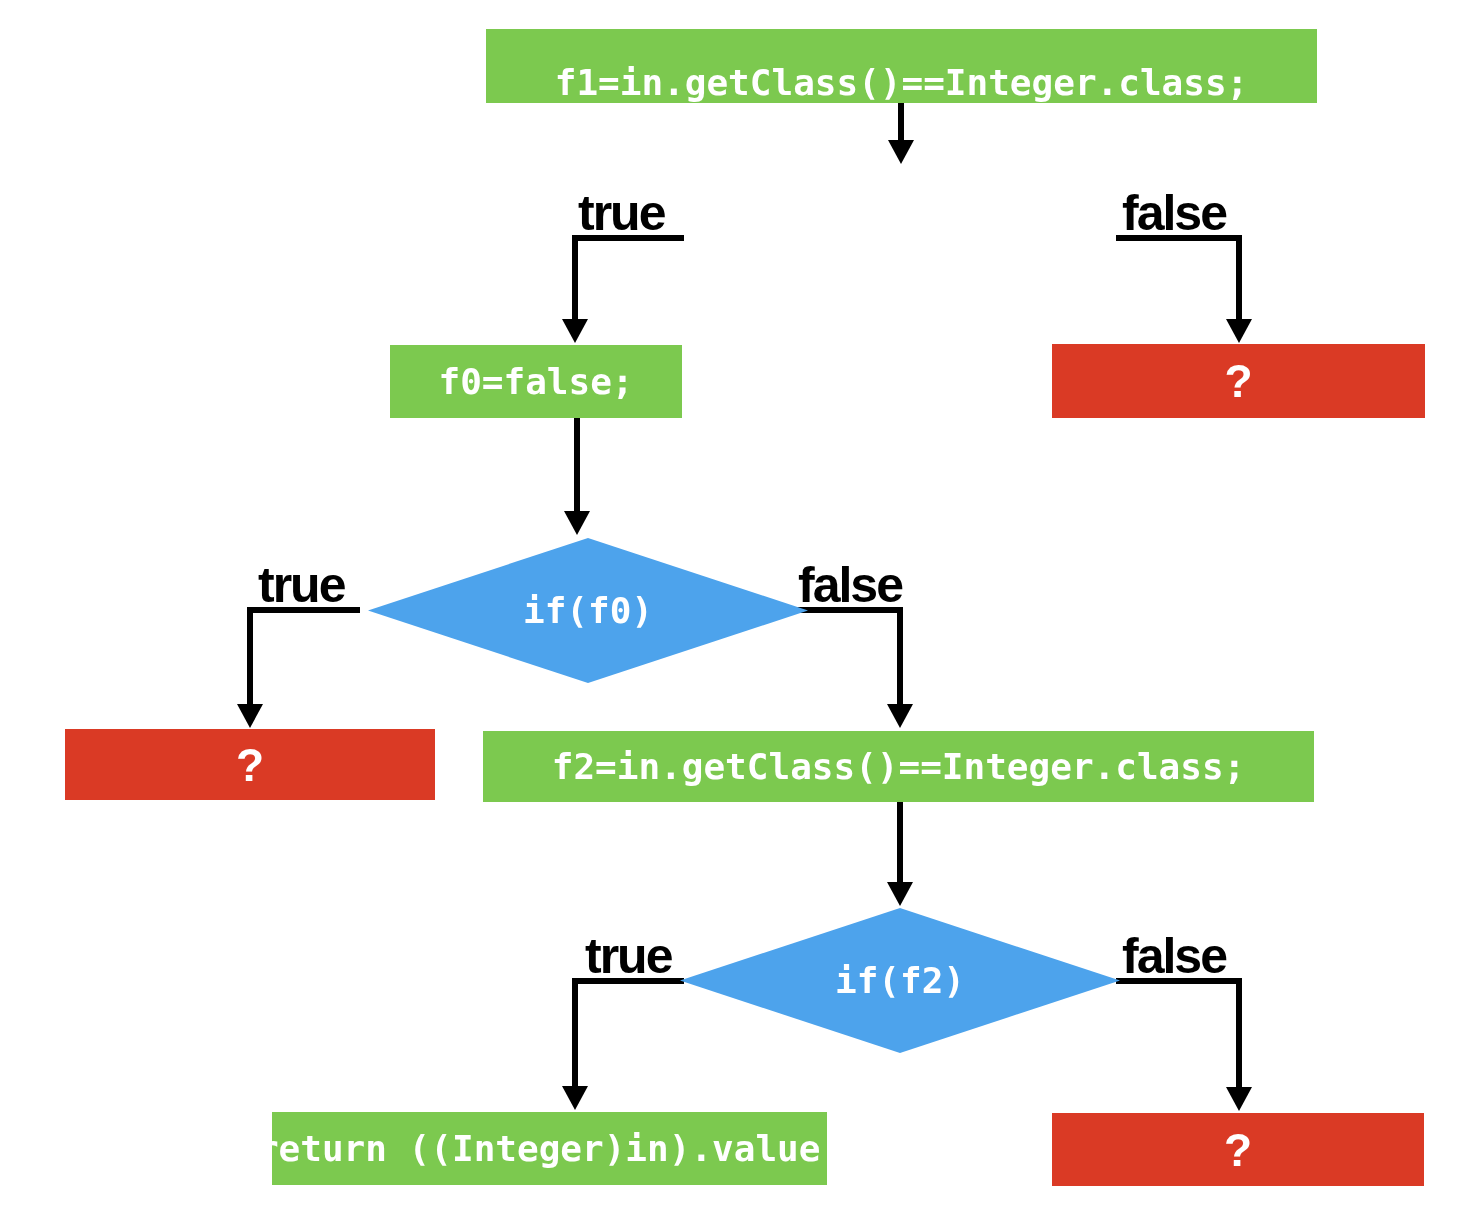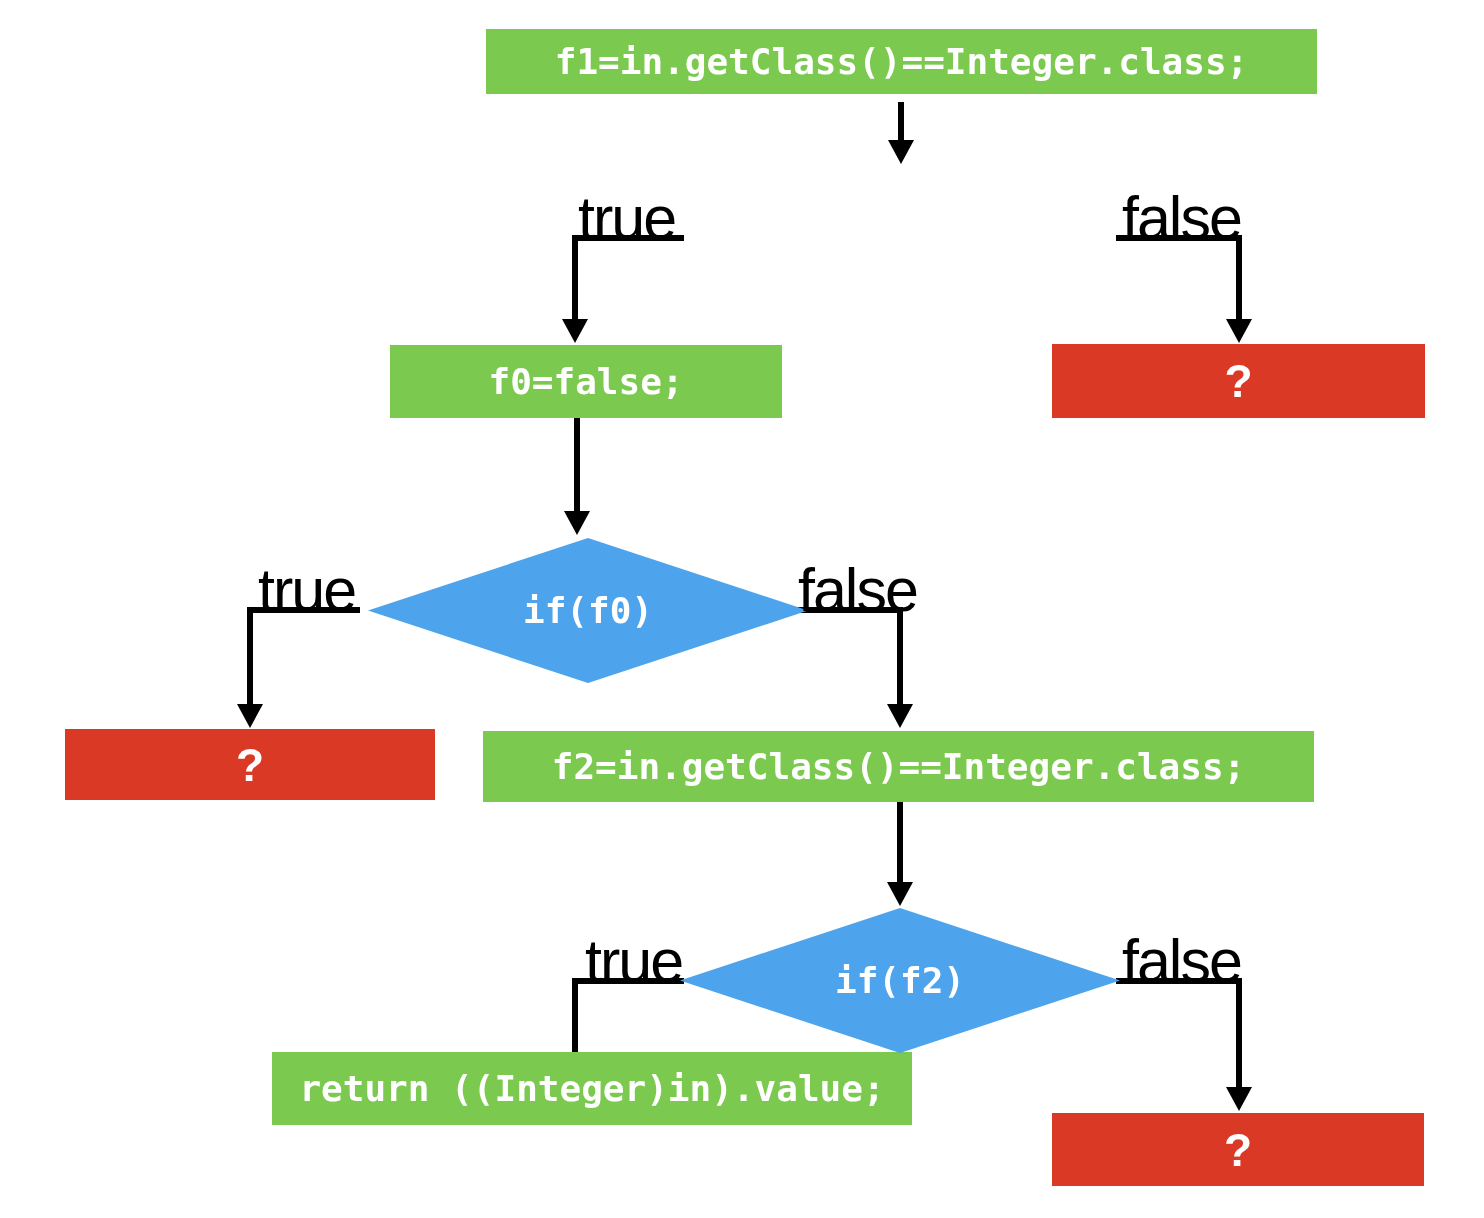--- a/index.html
+++ b/index.html
@@ -54,22 +54,22 @@
   }
   .error {
     background: var(--error-fill);
     font-family: "Liberation Sans", sans-serif;
     font-size: 46px;
   }
   .branch-label {
     position: absolute;
     color: var(--branch-label-text);
     font-family: "Liberation Sans", sans-serif;
-    font-weight: normal;
-    font-size: 61px;
+    font-weight: bold;
+    font-size: 50px;
     line-height: 1.0;
     letter-spacing: -2px;
     white-space: nowrap;
   }
 </style>
 </head>
 <body>
 
 <div class="canvas">
 
@@ -96,33 +96,33 @@
     <path d="M900 802 V 882"></path>
     <polygon points="887,882 913,882 900,906"></polygon>
 
     <path d="M684 981 H 575 V 1087"></path>
     <polygon points="562,1086 588,1086 575,1110"></polygon>
 
     <path d="M1116 981 H 1239 V 1088"></path>
     <polygon points="1226,1087 1252,1087 1239,1111"></polygon>
   </svg>
 
-  <div class="node process" style="left:486px; top:29px; width:831px; height:65px;">
+  <div class="node process" style="left:486px; top:29px; width:831px; height:74px;align-items:flex-end;">
       <span>f1=in.getClass()==Integer.class;</span>
     </div>
 
-  <div class="node process" style="left:390px; top:345px; width:392px; height:73px;">
+  <div class="node process" style="left:390px; top:345px; width:292px; height:73px;">
       <span>f0=false;</span>
     </div>
 
   <div class="node process" style="left:483px; top:731px; width:831px; height:71px;">
       <span>f2=in.getClass()==Integer.class;</span>
     </div>
 
-  <div class="node process" style="left:272px; top:1052px; width:640px; height:73px;text-align:right;">
+  <div class="node process" style="left:272px; top:1112px; width:555px; height:73px;text-align:right;">
       <span>return ((Integer)in).value;</span>
     </div>
 
 
   <div class="node decision" style="left:368px; top:538px; width:440px; height:145px;">
       <span>if(f0)</span>
     </div>
 
   <div class="node decision" style="left:680px; top:908px; width:440px; height:145px;">
       <span>if(f2)</span>

